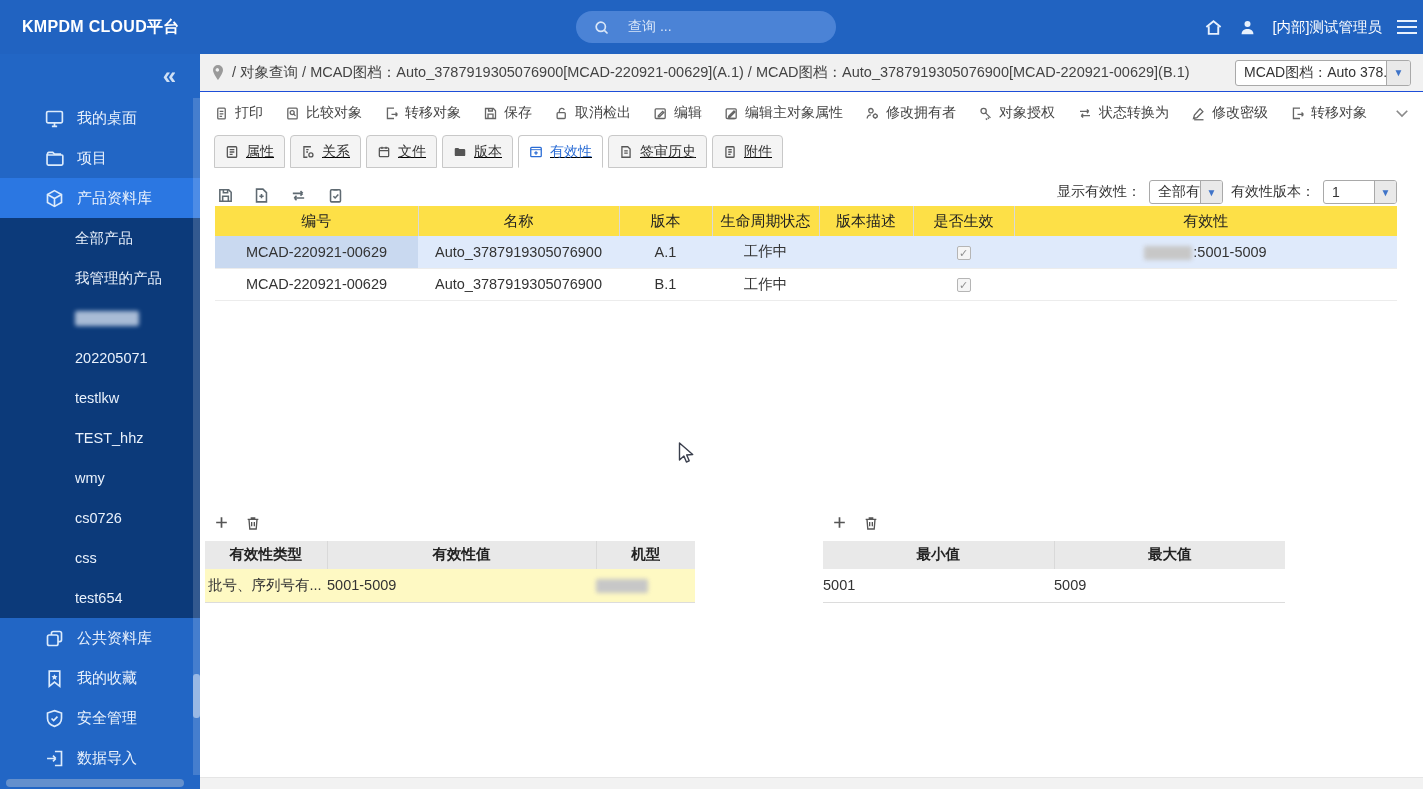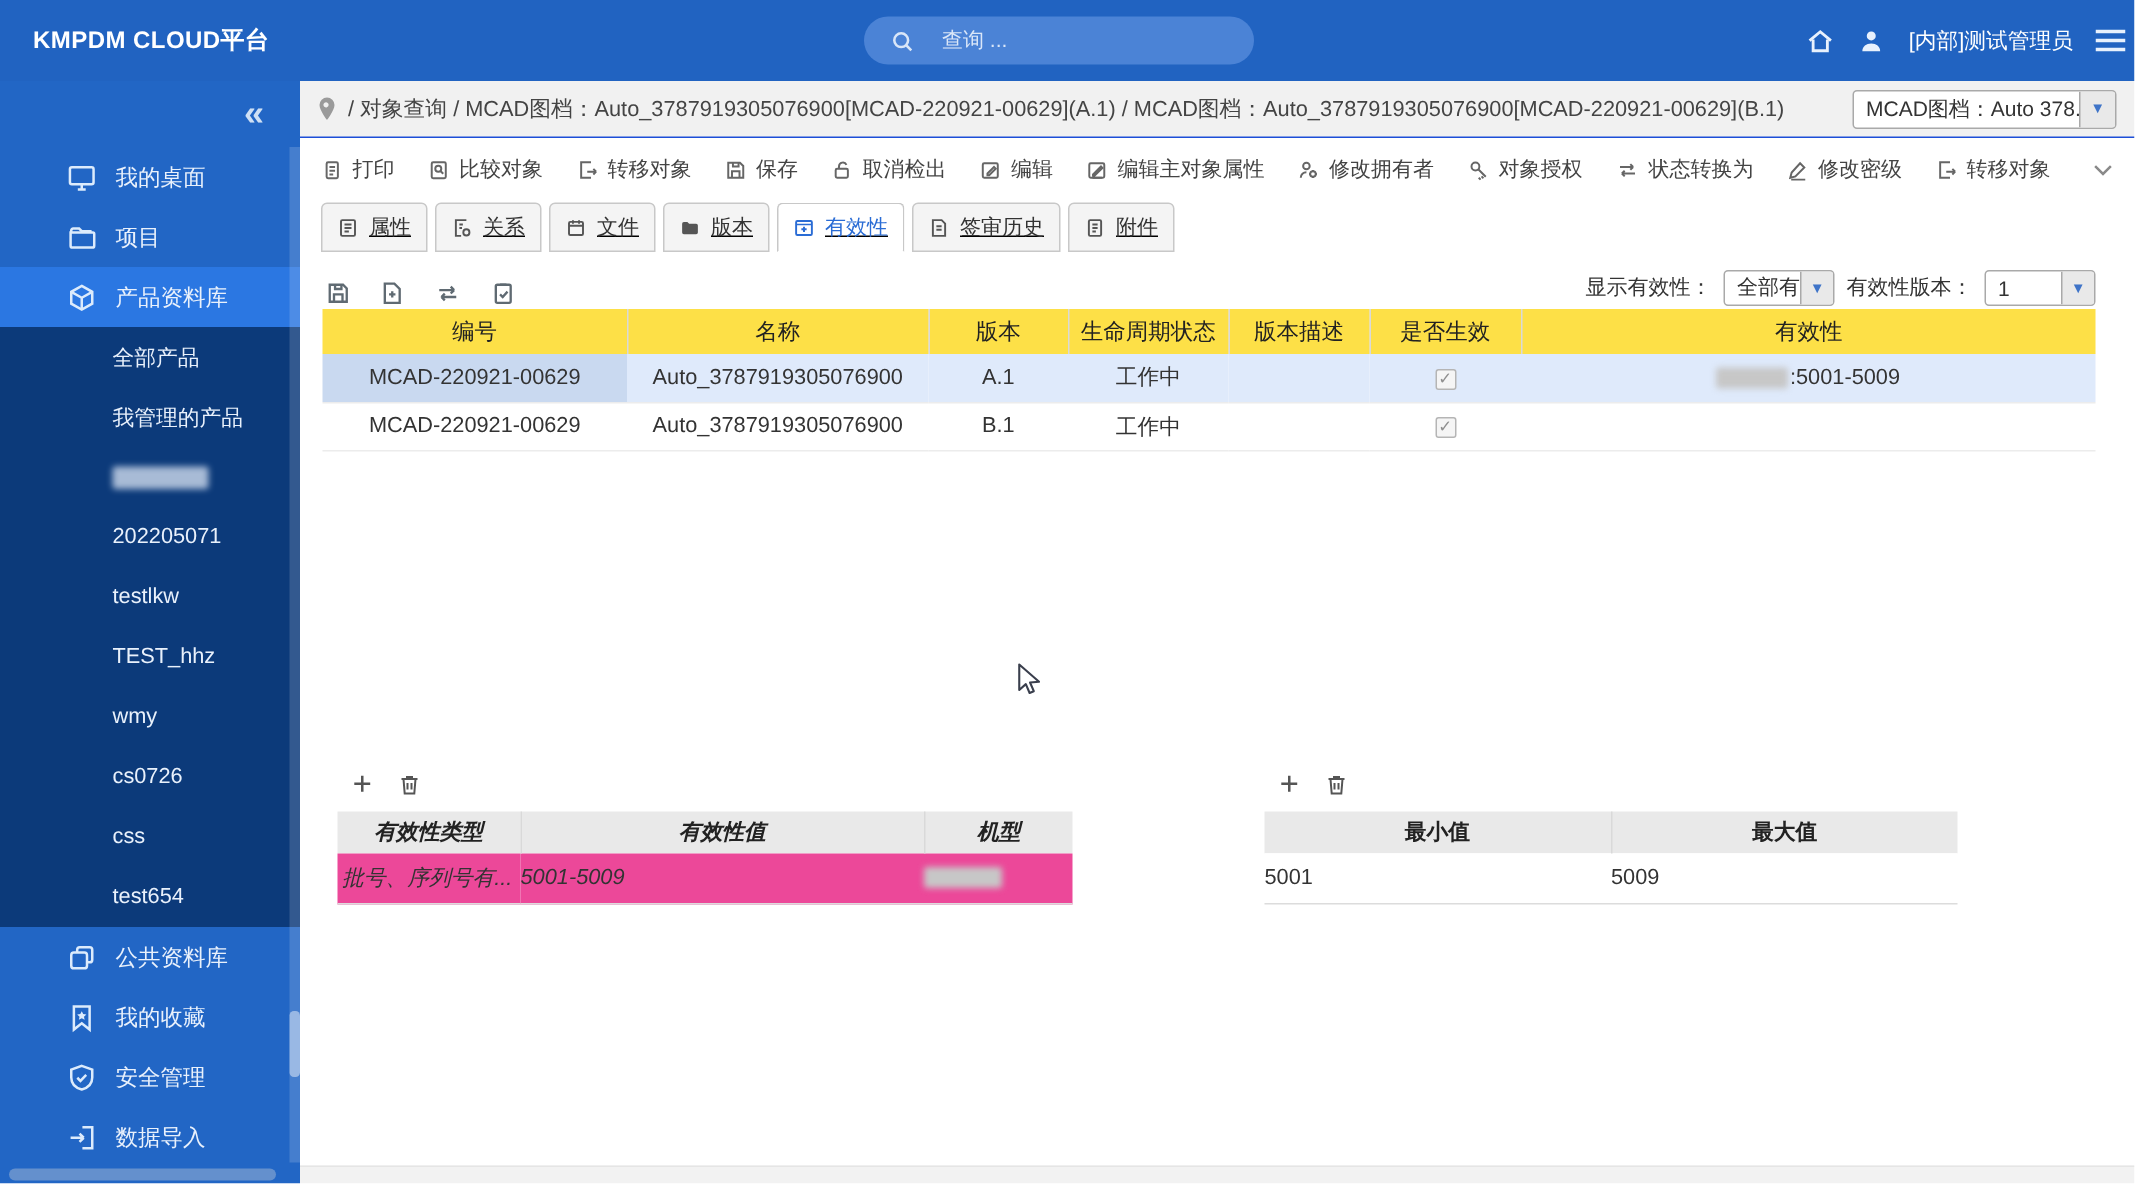--- a/index.html
+++ b/index.html
@@ -83,30 +83,30 @@
     border:1px solid #b5b5b5; border-radius:2px; color:#8f8f8f; font-size:11px; line-height:12px;
     text-align:center; cursor:default; }
 
   .redact { display:inline-block; background:#c7c7c7; border-radius:2px; filter:blur(2px);
     vertical-align:middle; }
   .redact.side { width:64px; height:15px; background:#b9c9e0; opacity:.9; }
   .redact.cell { width:48px; height:14px; margin-right:1px; }
   .redact.model { width:52px; height:14px; }
 
   .panels { display:flex; margin-top:207px; align-items:flex-start; }
-  .panel-l { margin-left:25px; width:490px;font-style:italic; }
+  .panel-l { margin-left:5px; width:490px; }
   .panel-r { margin-left:128px; width:462px; }
   .panel-icons { height:30px; display:flex; align-items:center; gap:15px; padding-left:8px; }
   .panel-icons .mini-ic { color:#555; }
   .sub-table { width:100%; font-size:14.5px; color:#333; margin-top:3px; }
   .sub-table th { background:#e9e9e9; height:28px; font-weight:bold; color:#222;
     border-right:1px solid #d9d9d9; font-size:14.5px; }
   .sub-table th:last-child { border-right:none; }
   .sub-table td { height:34px; text-align:left; border-bottom:1px solid #dcdcdc; }
-  .panel-l td { background:#ec4899; }
+  .panel-l td { background:#fef9c3; }
   .panel-l td.tcol { text-align:left; padding-left:3px; white-space:nowrap; }
 
   .bottom-scroll { position:absolute; left:0; right:0; bottom:0; height:12px; background:#f2f2f2;
     border-top:1px solid #e5e5e5; cursor:pointer; }
 
   .cursor { position:absolute; left:674px; top:441px; z-index:50; pointer-events:none; }
 
   .ic { flex:none; }
 </style>
 </head>

